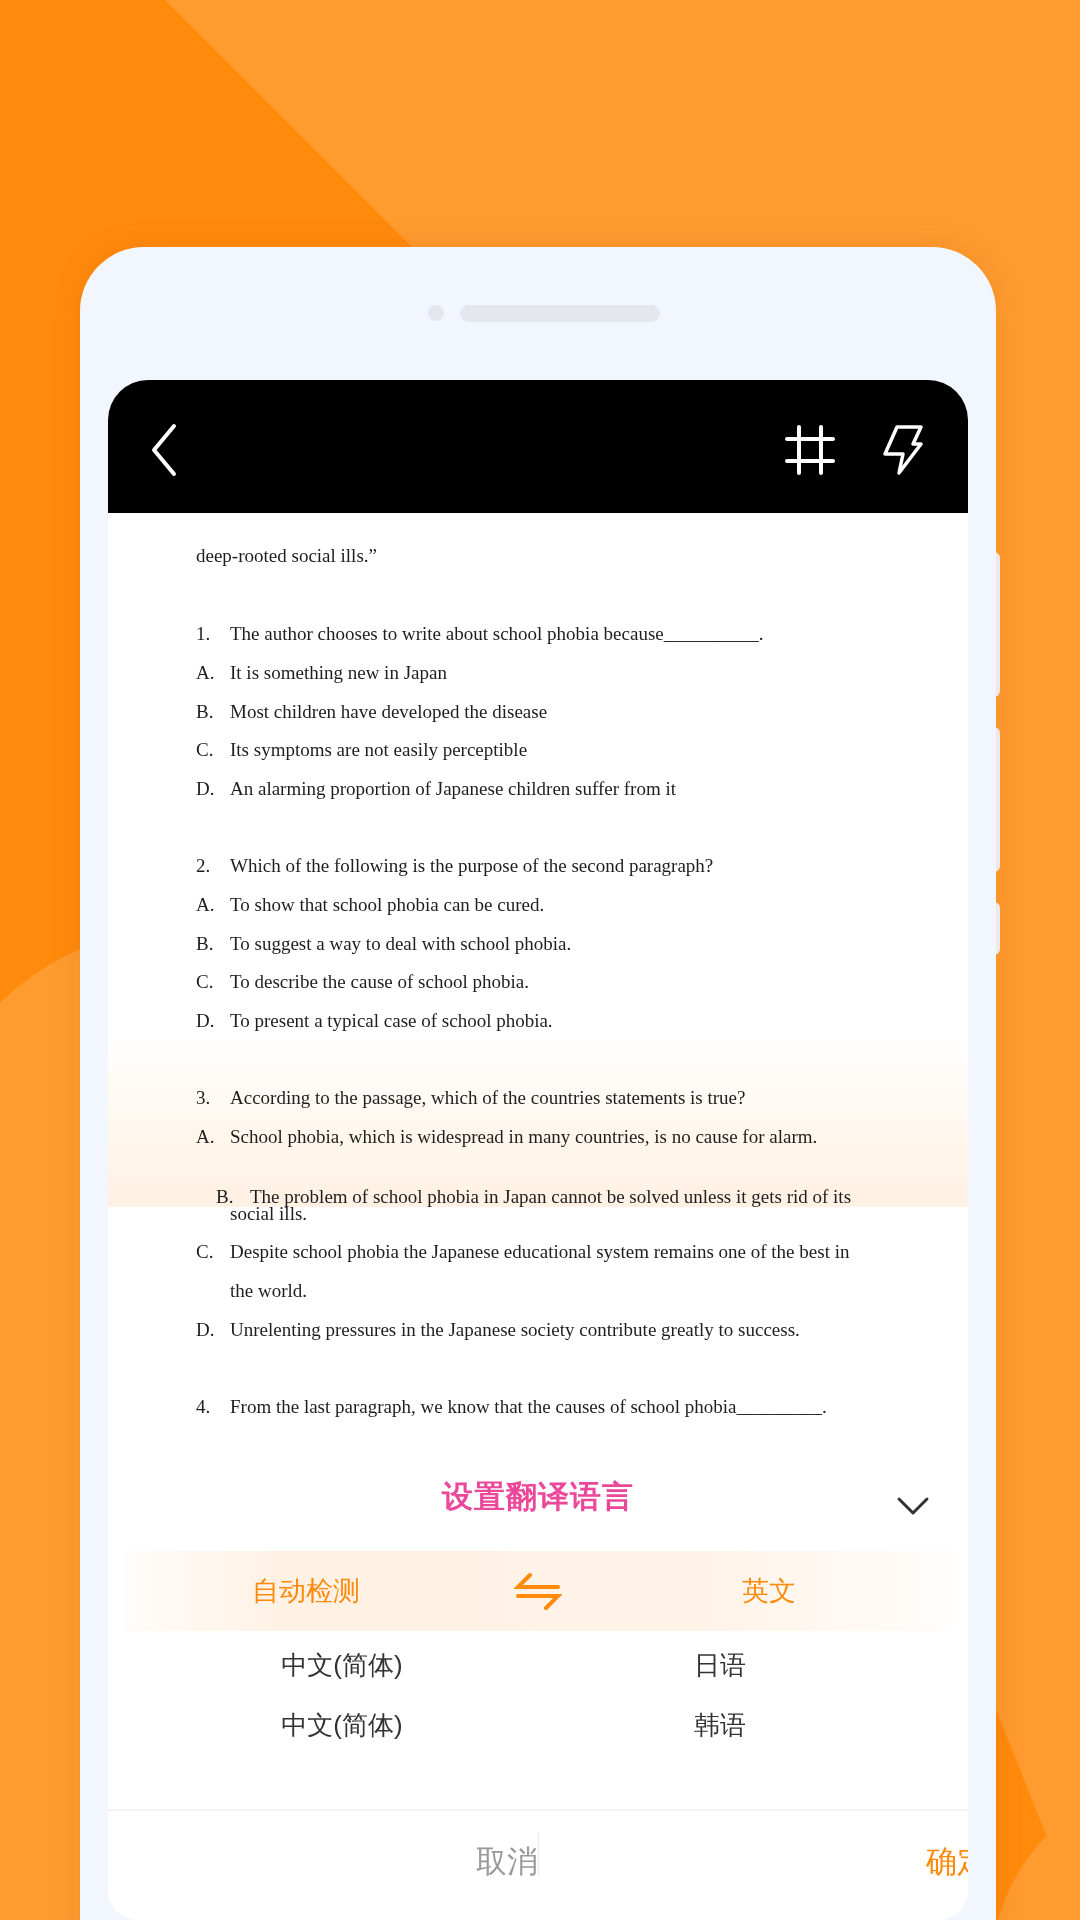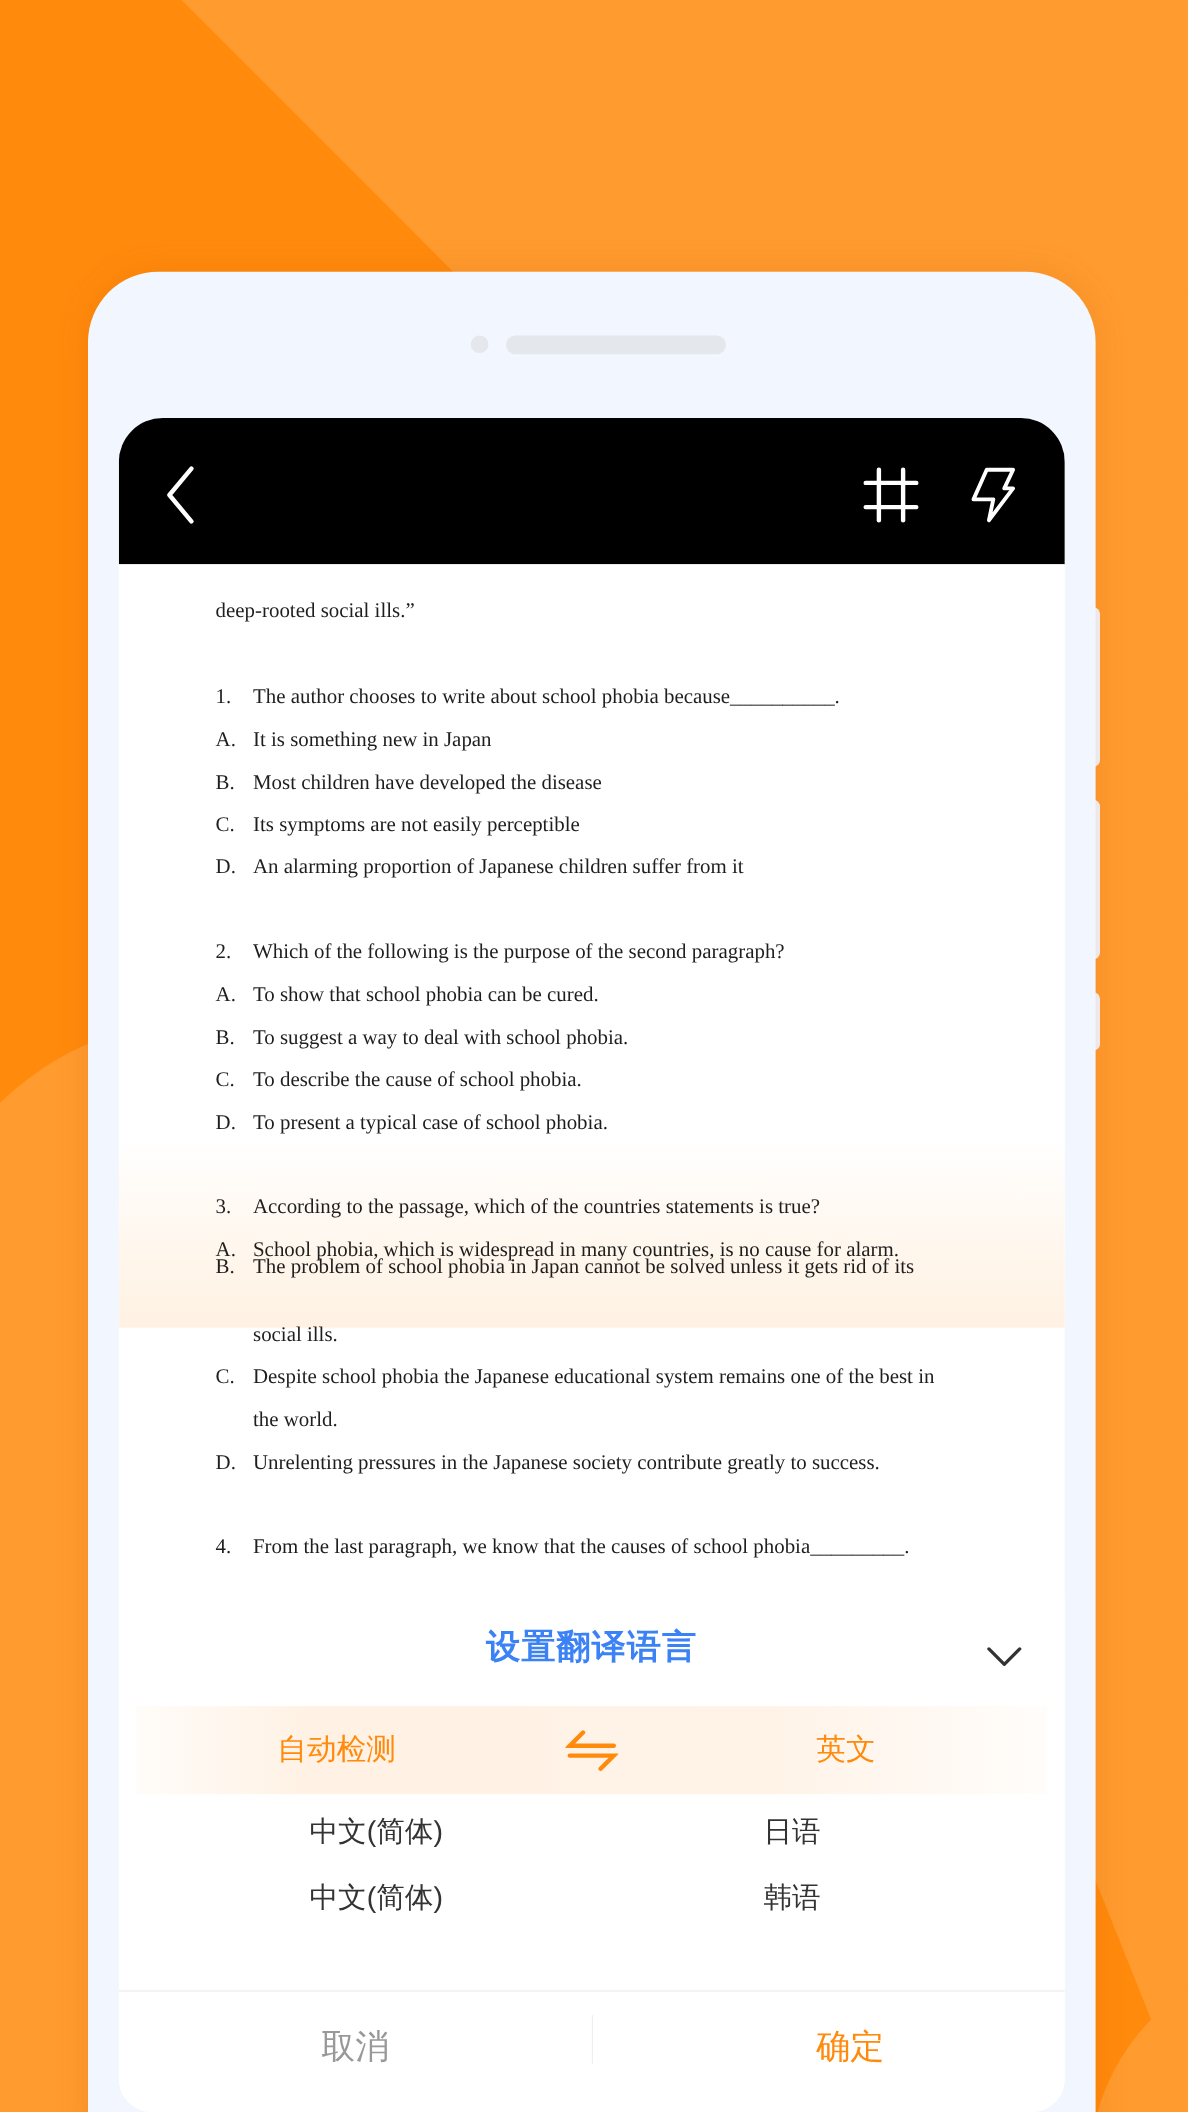--- a/index.html
+++ b/index.html
@@ -54,40 +54,40 @@
     font-size: 19px;
   }
   .doc-line { position: absolute; left: 88px; white-space: nowrap; }
   .doc-line .num { display: inline-block; width: 34px; }
 
   .sheet {
     position: absolute; left: 0; top: 1068px; width: 860px; height: 472px; background: #ffffff;
   }
   .sheet-title {
     position: absolute; left: 0; top: 28px; width: 860px; text-align: center;
-    font-size: 31px; font-weight: bold; color: #3b82f6; letter-spacing: 1px;
+    font-size: 31px; font-weight: bold; color: #ec4899; letter-spacing: 1px;
     font-family: "DejaVu Sans", sans-serif;
   }
   .lang-bar {
     position: absolute; left: 16px; top: 103px; width: 828px; height: 80px;
     background: linear-gradient(to right, rgba(255,240,225,0.2) 0%, #fff1e3 20%, #fff3e8 70%, rgba(255,243,232,0.2) 100%);
   }
   .lang-cell {
     position: absolute; top: 0; height: 56px; line-height: 80px; text-align: center;
     font-size: 27px; color: #ff8a0c; font-family: "DejaVu Sans", sans-serif;
   }
   .opt-row { position: absolute; left: 0; width: 860px; height: 50px; }
   .opt-cell {
     position: absolute; top: 0; width: 300px; text-align: center;
     font-size: 26px; color: #333; font-family: Liberation Sans, sans-serif;
   }
   .divider-h { position: absolute; left: 0; top: 361px; width: 860px; height: 2px; background: #f3f3f3; }
   .divider-v { position: absolute; left: 430px; top: 384px; width: 1px; height: 44px; background: #eeeeee; }
   .action-btn {
-    position: absolute; top: 363px; width: 430px; height: 100px; line-height: 100px; text-align: center;
+    position: absolute; top: 363px; width: 430px; height: 100px; line-height: 100px; text-align: right;
     font-size: 31px; font-family: "DejaVu Sans", sans-serif;
   }
 </style>
 </head>
 <body>
 
 <div class="bg-light-top"></div>
 <div class="bg-circle-right"></div>
 <div class="bg-circle-left"></div>
 <div class="bg-corner-br"></div>
@@ -135,21 +135,21 @@
       <div class="doc-line" style="top:265px;"><span class="num">D.</span><span>An alarming proportion of Japanese children suffer from it</span></div>
 
       <div class="doc-line" style="top:342px;"><span class="num">2.</span><span>Which of the following is the purpose of the second paragraph?</span></div>
       <div class="doc-line" style="top:381px;"><span class="num">A.</span><span>To show that school phobia can be cured.</span></div>
       <div class="doc-line" style="top:420px;"><span class="num">B.</span><span>To suggest a way to deal with school phobia.</span></div>
       <div class="doc-line" style="top:458px;"><span class="num">C.</span><span>To describe the cause of school phobia.</span></div>
       <div class="doc-line" style="top:497px;"><span class="num">D.</span><span>To present a typical case of school phobia.</span></div>
 
       <div class="doc-line" style="top:574px;"><span class="num">3.</span><span>According to the passage, which of the countries statements is true?</span></div>
       <div class="doc-line" style="top:613px;"><span class="num">A.</span><span>School phobia, which is widespread in many countries, is no cause for alarm.</span></div>
-      <div class="doc-line" style="top:628px;"><span class="num">B.</span><span>The problem of school phobia in Japan cannot be solved unless it gets rid of its</span></div>
+      <div class="doc-line" style="top:673px;margin-left:20px;"><span class="num">B.</span><span>The problem of school phobia in Japan cannot be solved unless it gets rid of its</span></div>
       <div class="doc-line" style="top:690px;"><span class="num"></span><span>social ills.</span></div>
       <div class="doc-line" style="top:728px;"><span class="num">C.</span><span>Despite school phobia the Japanese educational system remains one of the best in</span></div>
       <div class="doc-line" style="top:767px;"><span class="num"></span><span>the world.</span></div>
       <div class="doc-line" style="top:806px;"><span class="num">D.</span><span>Unrelenting pressures in the Japanese society contribute greatly to success.</span></div>
 
       <div class="doc-line" style="top:883px;"><span class="num">4.</span><span>From the last paragraph, we know that the causes of school phobia_________.</span></div>
     </div>
 
     <div class="sheet">
       <div class="sheet-title">设置翻译语言</div>

